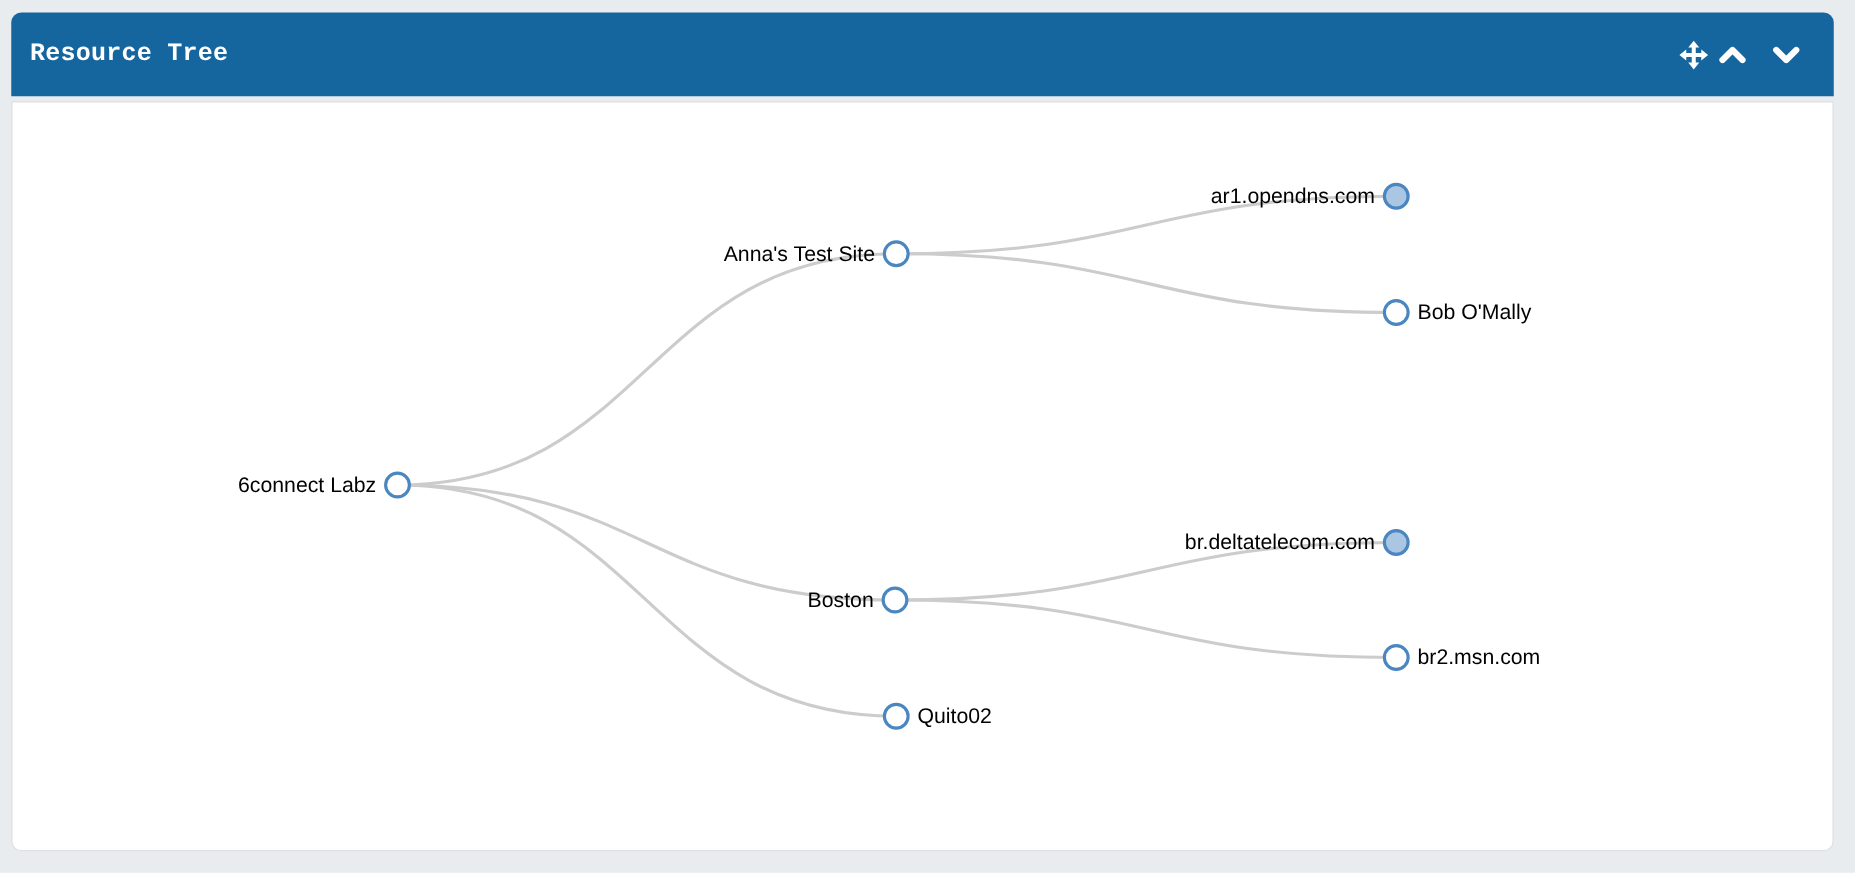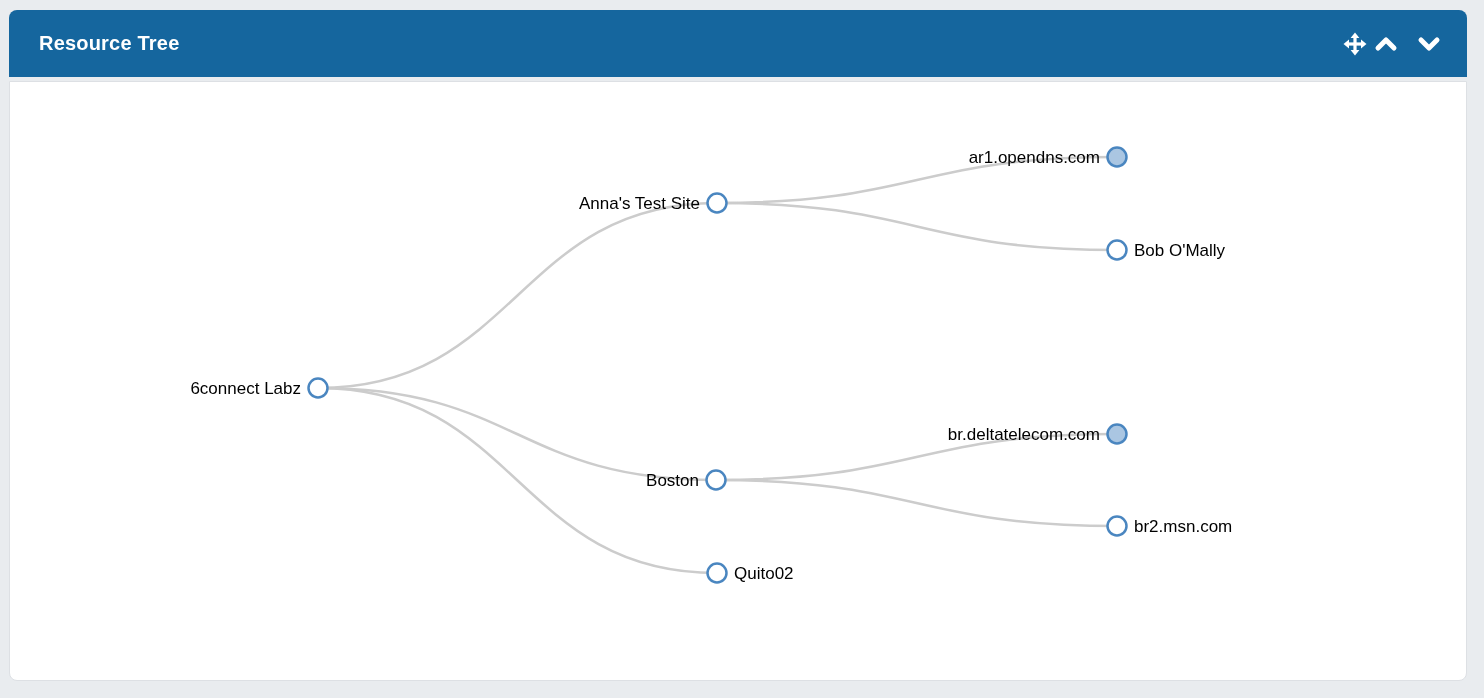--- a/index.html
+++ b/index.html
@@ -16,23 +16,24 @@
     left: 9px;
     top: 10px;
     width: 1458px;
   }
   .panel-header {
     height: 67px;
     background: #15669e;
     border-radius: 8px 8px 0 0;
     display: flex;
     align-items: center;
-    padding: 0 26px 0 30px;
+    padding: 0 26px 0 15px;
     box-sizing: border-box;
     margin-bottom: 4px;
+    font-family: Liberation Mono, monospace;
   }
   .panel-title {
     color: #ffffff;
     font-size: 20px;
     font-weight: 700;
     letter-spacing: 0.2px;
     flex: 1 1 auto;
   }
   .header-icons {
     display: flex;

